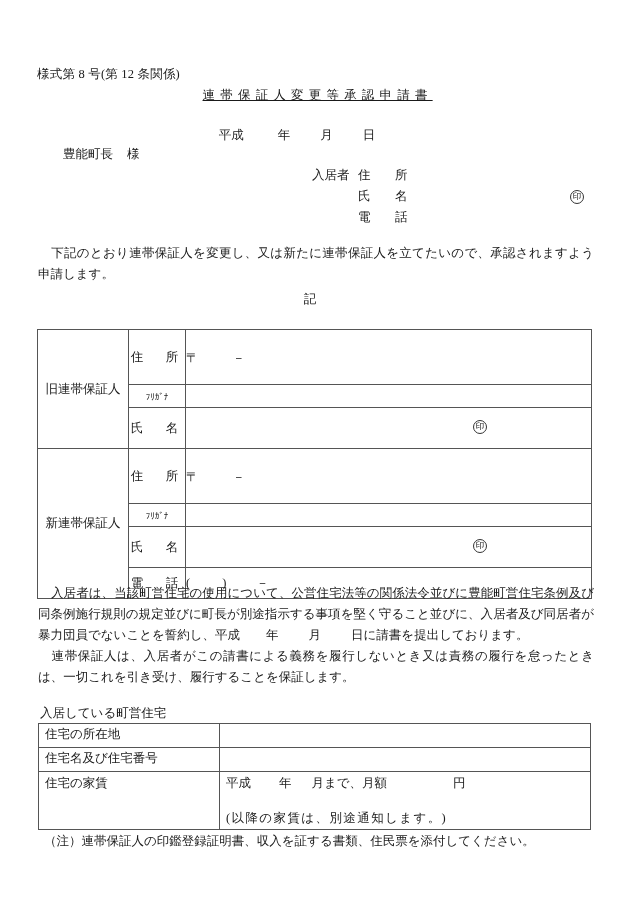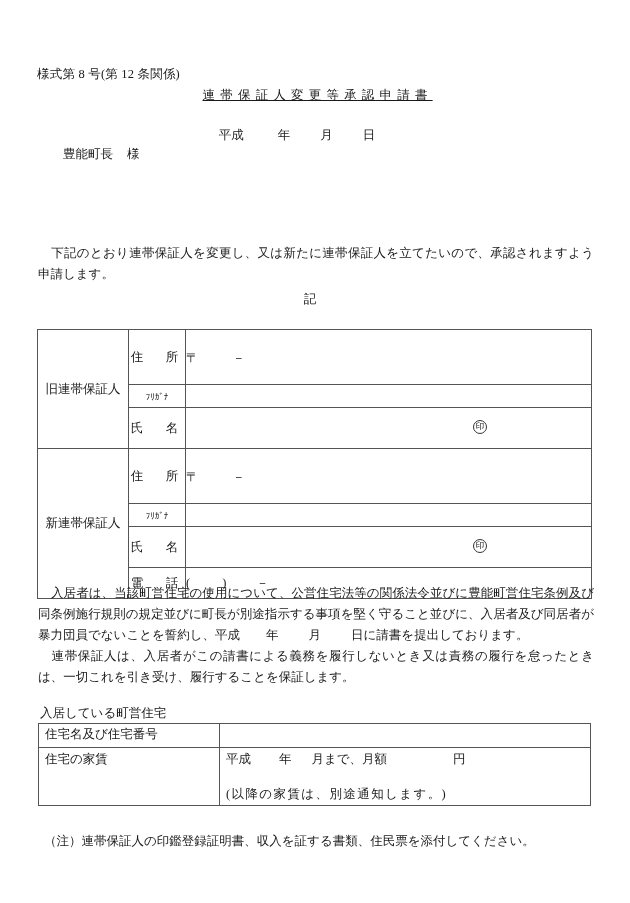--- a/index.html
+++ b/index.html
@@ -245,20 +245,31 @@
   <div class="doc-title">連帯保証人変更等承認申請書</div>
 
   <div class="date-line">
     <span>平成</span><span class="gap-a"></span><span>年</span><span class="gap-b"></span><span>月</span><span class="gap-c"></span><span>日</span>
   </div>
 
   <div class="addressee">
     <span>豊能町長</span><span class="sama">様</span>
   </div>
 
+  <div class="party-block">
+    <div class="party-row">
+      <span class="party-role">入居者</span><span class="party-label">住　所</span>
+    </div>
+    <div class="party-row">
+      <span class="party-role"></span><span class="party-label">氏　名</span><span class="party-seal"><span class="seal">印</span></span>
+    </div>
+    <div class="party-row">
+      <span class="party-role"></span><span class="party-label">電　話</span>
+    </div>
+  </div>
 
   <div class="para" id="para-request"><span class="ind"></span><span>下記のとおり連帯保証人を変更し、又は新たに連帯保証人を立てたいので、承認されますよう申請します。</span></div>
   <div class="kisho">記</div>
 
   <table class="tbl-main">
     <tbody>
 
       <tr>
         <td class="col-party" rowspan="3">旧連帯保証人</td>
         <td class="col-label row-addr"><span class="cell-label">住　所</span></td>
@@ -303,20 +314,24 @@
 
   <div class="para" id="para-pledge1"><span class="ind"></span><span>入居者は、当該町営住宅の使用について、公営住宅法等の関係法令並びに豊能町営住宅条例及び同条例施行規則の規定並びに町長が別途指示する事項を堅く守ること並びに、入居者及び同居者が暴力団員でないことを誓約し、</span><span>平成</span><span class="blank-s"></span><span>年</span><span class="blank-m"></span><span>月</span><span class="blank-m"></span><span>日に請書を提出しております。</span></div>
 
   <div class="para" id="para-pledge2"><span class="ind"></span><span>連帯保証人は、入居者がこの請書による義務を履行しないとき又は責務の履行を怠ったときは、一切これを引き受け、履行することを保証します。</span></div>
 
   <div class="res-head">入居している町営住宅</div>
 
   <table class="tbl-res">
     <tbody>
       <tr>
+        <td class="res-lbl">住宅の所在地</td>
+        <td></td>
+      </tr>
+      <tr>
         <td class="res-lbl">住宅名及び住宅番号</td>
         <td></td>
       </tr>
       <tr>
         <td class="res-lbl rent-cell">住宅の家賃</td>
         <td class="rent-cell">
           <div class="rent-line1"><span>平成</span><span class="g1"></span><span>年</span><span class="g2"></span><span>月まで、月額</span><span class="g3"></span><span>円</span></div>
           <div class="rent-line2">(以降の家賃は、別途通知します。)</div>
         </td>
       </tr>

